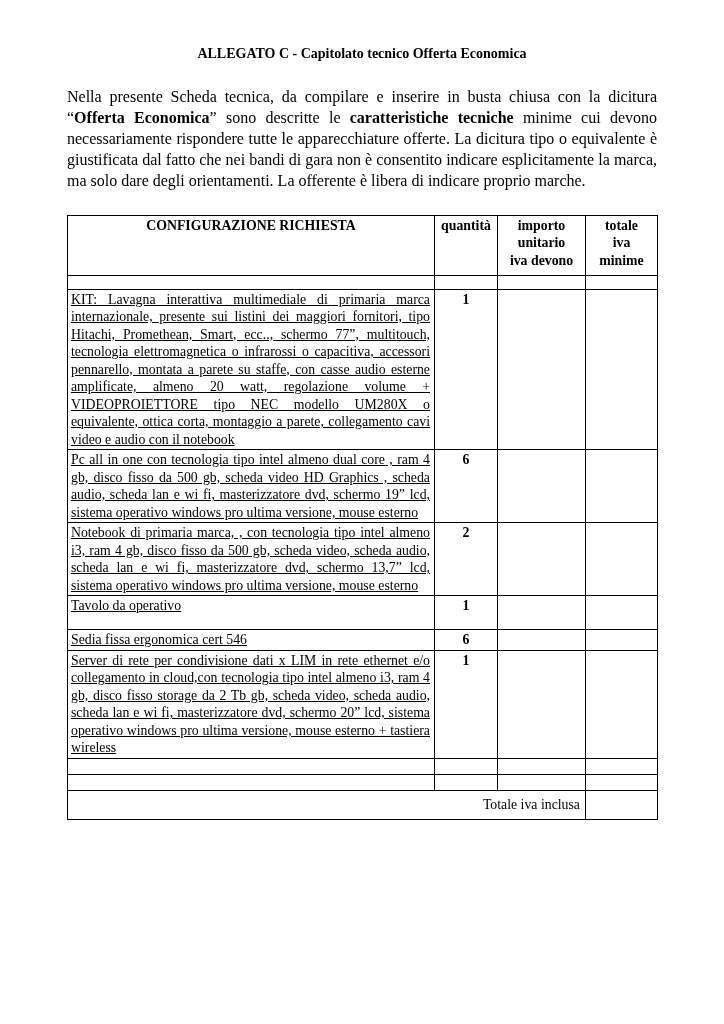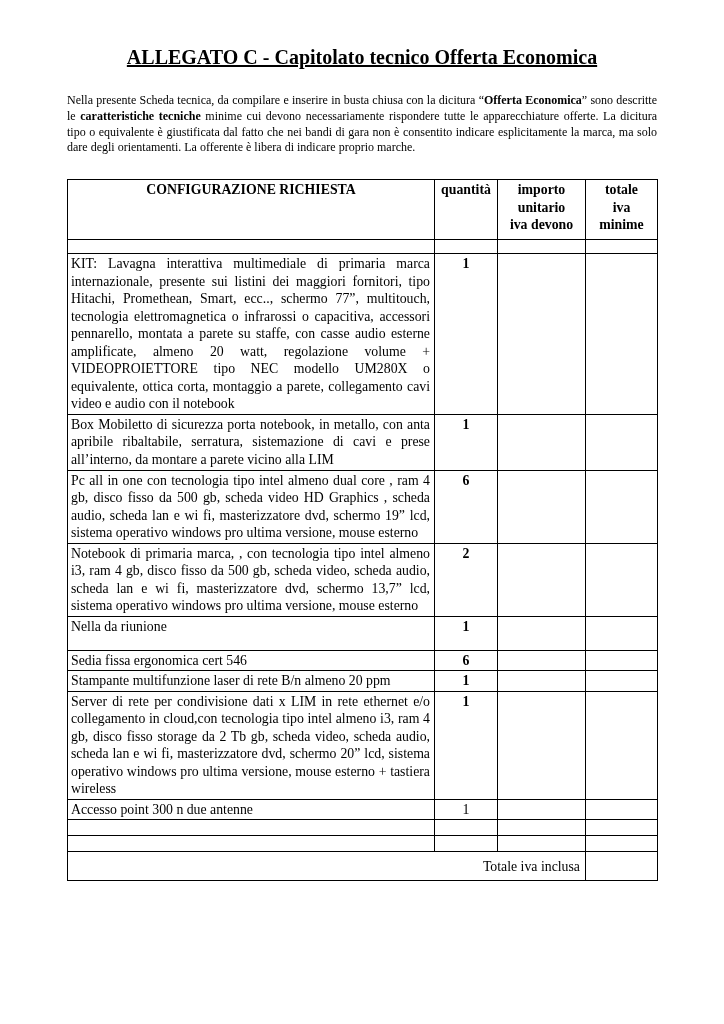--- a/index.html
+++ b/index.html
@@ -10,26 +10,25 @@
     font-family: "Liberation Serif", serif;
     color: #000000;
     overflow: hidden;
   }
   .page {
     padding: 46px 67px 0 67px;
   }
   .doc-title {
     text-align: center;
     font-weight: bold;
-    font-size: 20px;
+    font-size: 14px;
     margin-bottom: 24px;
-    text-decoration: underline;
   }
   .intro {
-    font-size: 12px;
+    font-size: 16px;
     line-height: 1.32;
     text-align: justify;
     margin-bottom: 23px;
   }
   .intro b { font-weight: bold; }
   table {
     width: 590px;
     border-collapse: collapse;
     table-layout: fixed;
   }
@@ -44,21 +43,21 @@
     line-height: 1.27;
     padding: 1px 3px;
   }
   .header-row td { height: 60px; }
   .hdr {
     font-weight: bold;
     text-align: center;
   }
   .pre { white-space: pre-line; }
   .spacer-row td { height: 14px; padding: 0; }
-  .desc { text-align: justify; padding-right: 4px; }
+  .desc { text-align: justify; padding-right: 4px; text-decoration: underline; }
   .qty { text-align: center; }
   .qty.bold { font-weight: bold; }
   .row-tall td { height: 34px; }
   .empty-row td { height: 16px; padding: 0; }
   .totale-row td { height: 29px; }
   .totale-label {
     text-align: right;
     vertical-align: middle;
     padding-right: 5px;
   }
@@ -98,76 +97,58 @@
       <td></td>
     </tr>
 
     <tr>
       <td class="desc">KIT: Lavagna interattiva multimediale di primaria marca internazionale, presente sui listini dei maggiori fornitori, tipo Hitachi, Promethean, Smart, ecc.., schermo 77”, multitouch, tecnologia elettromagnetica o infrarossi o capacitiva, accessori pennarello, montata a parete su staffe, con casse audio esterne amplificate, almeno 20 watt, regolazione volume +      VIDEOPROIETTORE tipo NEC modello UM280X o equivalente, ottica  corta, montaggio a parete, collegamento cavi video e audio con il notebook</td>
       <td class="qty bold">1</td>
       <td></td>
       <td></td>
     </tr>
 
-    <tr>
-      <td class="desc">Box Mobiletto di sicurezza porta notebook, in metallo, con anta apribile ribaltabile, serratura, sistemazione di cavi e prese all’interno, da montare a parete vicino alla LIM</td>
-      <td class="qty bold">1</td>
-      <td></td>
-      <td></td>
-    </tr>
 
     <tr>
       <td class="desc">Pc all in one con tecnologia tipo intel almeno dual core , ram 4 gb, disco fisso da 500 gb, scheda video HD Graphics , scheda audio, scheda lan e wi fi, masterizzatore dvd, schermo 19” lcd, sistema operativo windows pro ultima versione, mouse esterno</td>
       <td class="qty bold">6</td>
       <td></td>
       <td></td>
     </tr>
 
 
     <tr>
       <td class="desc">Notebook di primaria marca, , con tecnologia tipo intel almeno i3, ram 4 gb, disco fisso da 500 gb, scheda video, scheda audio, scheda lan e wi fi, masterizzatore dvd, schermo 13,7” lcd, sistema operativo windows pro ultima versione, mouse esterno</td>
       <td class="qty bold">2</td>
       <td></td>
       <td></td>
     </tr>
 
     <tr class="row-tall">
-      <td class="desc">Nella da riunione</td>
+      <td class="desc">Tavolo da operativo</td>
       <td class="qty bold">1</td>
       <td></td>
       <td></td>
     </tr>
 
     <tr>
       <td class="desc">Sedia fissa ergonomica cert 546</td>
       <td class="qty bold">6</td>
       <td></td>
       <td></td>
     </tr>
 
-    <tr>
-      <td class="desc">Stampante multifunzione laser di rete  B/n almeno 20 ppm</td>
-      <td class="qty bold">1</td>
-      <td></td>
-      <td></td>
-    </tr>
 
     <tr>
       <td class="desc">Server di rete per condivisione dati  x LIM in rete ethernet e/o collegamento in cloud,con tecnologia tipo intel almeno i3, ram 4 gb, disco fisso storage  da 2 Tb  gb, scheda video, scheda audio, scheda lan e wi fi, masterizzatore dvd, schermo 20”   lcd, sistema operativo windows pro ultima versione, mouse esterno + tastiera wireless</td>
       <td class="qty bold">1</td>
       <td></td>
       <td></td>
     </tr>
 
-    <tr>
-      <td class="desc">Accesso point 300 n due antenne</td>
-      <td class="qty">1</td>
-      <td></td>
-      <td></td>
-    </tr>
 
     <tr class="empty-row">
       <td></td>
       <td></td>
       <td></td>
       <td></td>
     </tr>
 
     <tr class="empty-row">
       <td></td>

